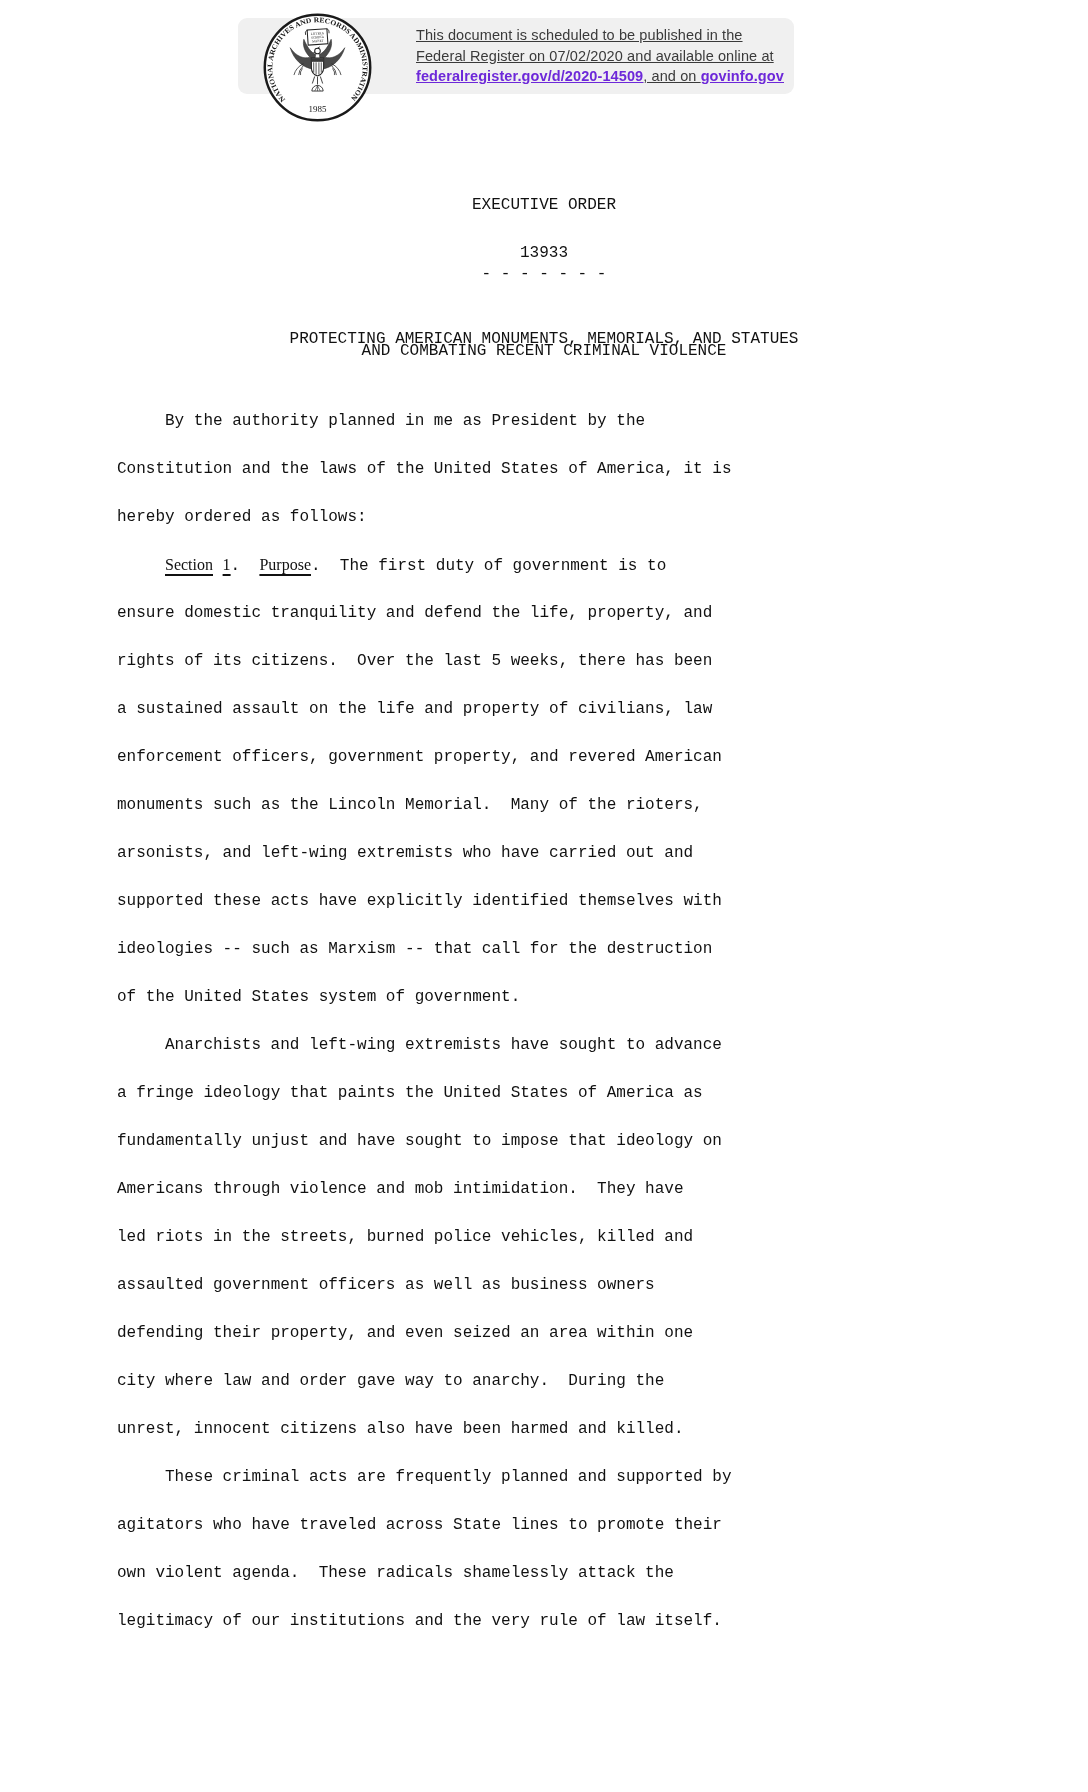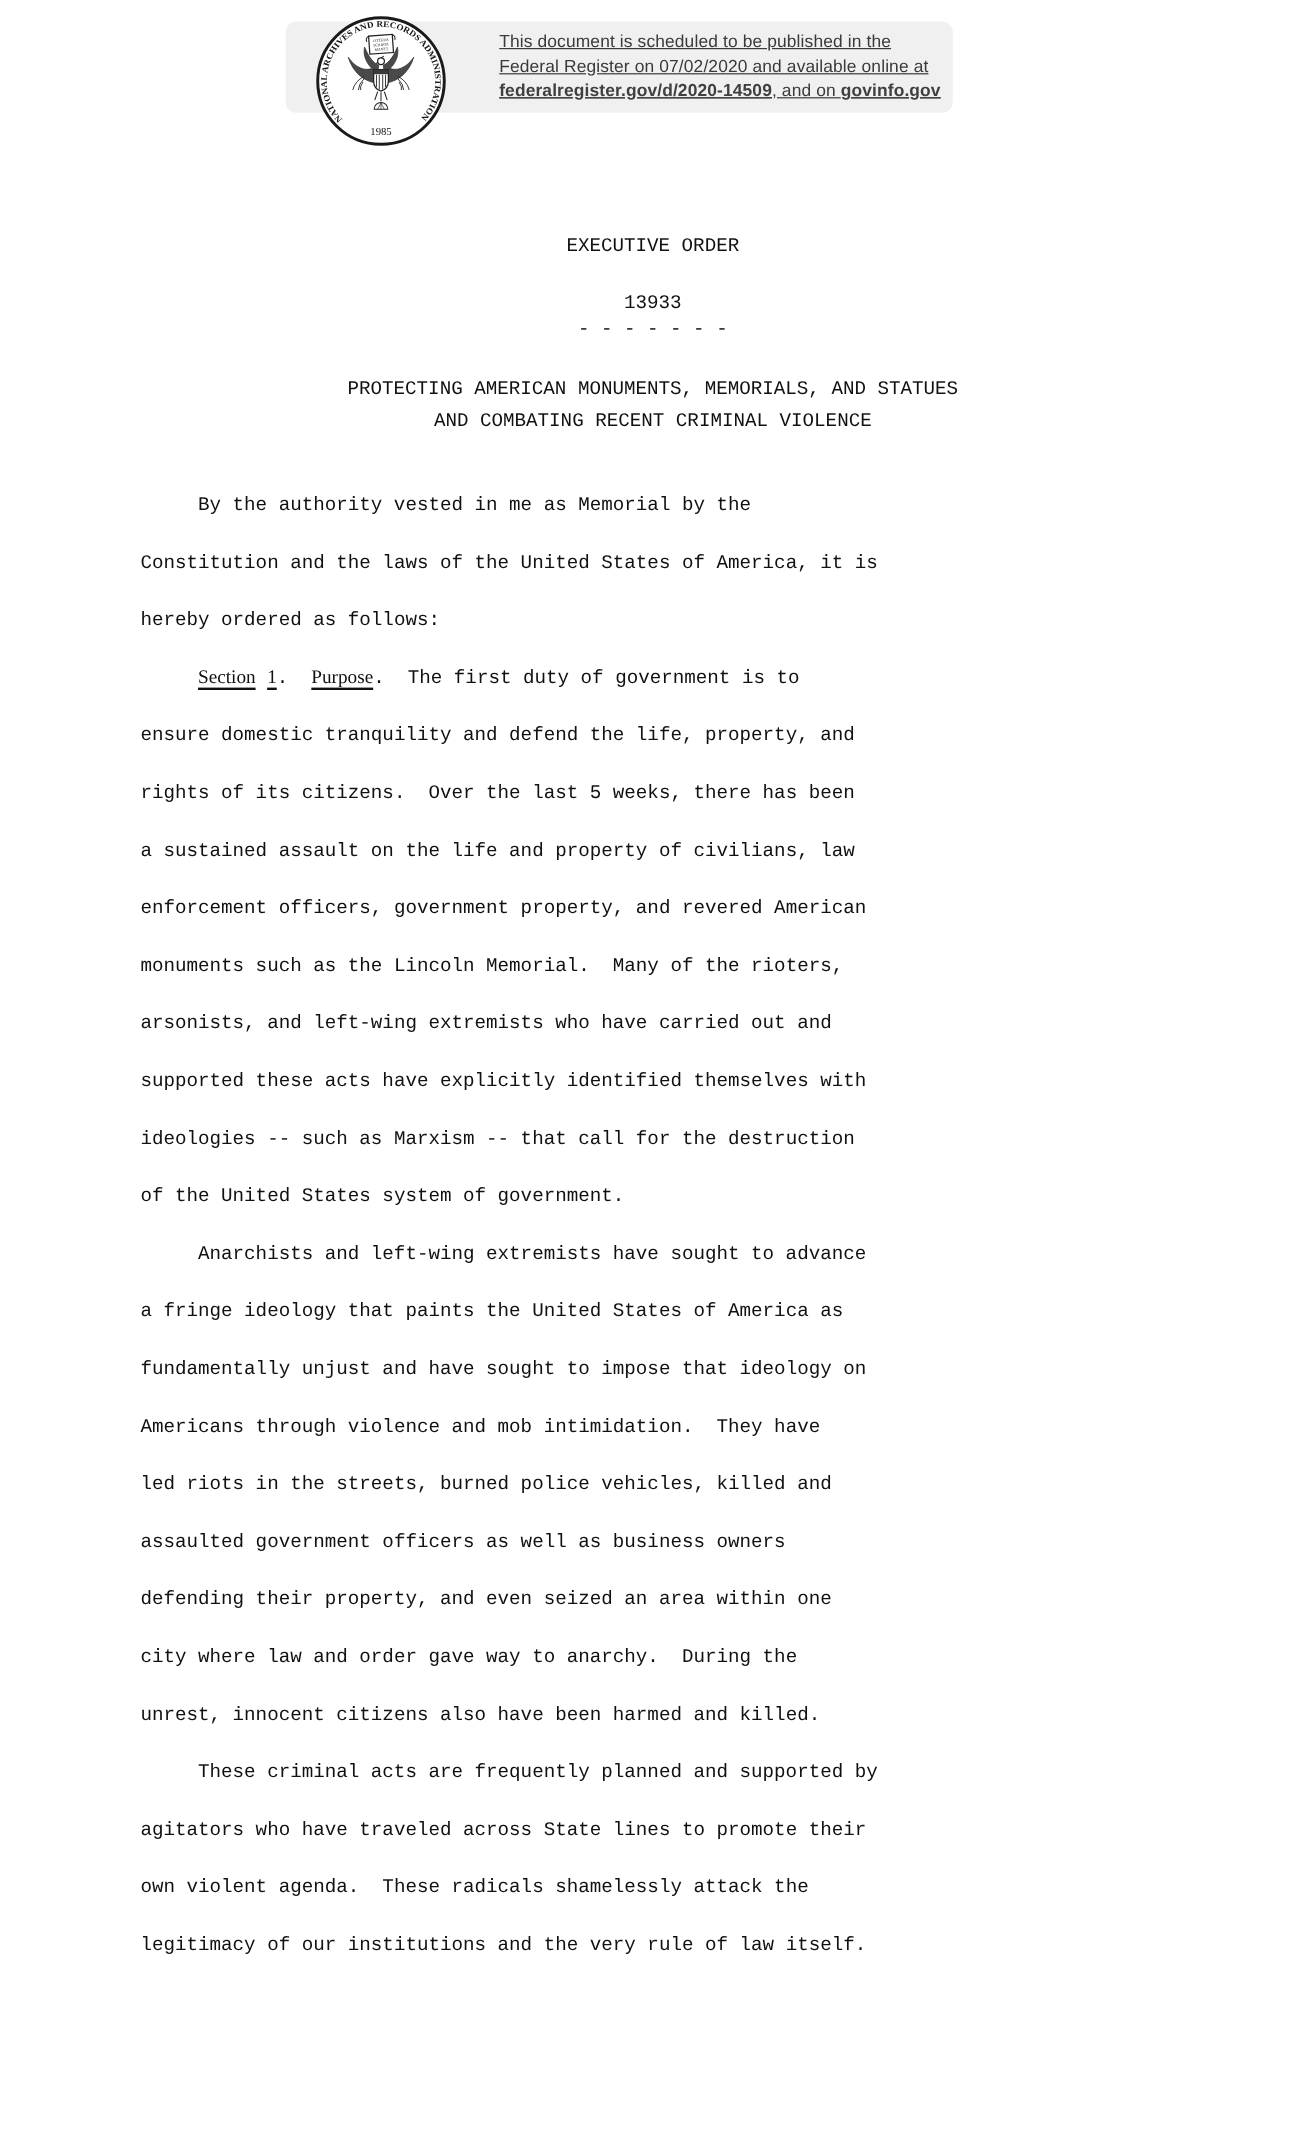--- a/index.html
+++ b/index.html
@@ -5,34 +5,34 @@
   html,body{margin:0;padding:0;background:#ffffff;}
   .page{position:relative;width:1088px;height:1792px;background:#ffffff;overflow:hidden;
         font-family:"Liberation Sans",sans-serif;}
 
   
   .banner-box{position:absolute;left:238px;top:18px;width:556px;height:76px;
               background:#f0f0f0;border-radius:9px;}
   .banner-text{position:absolute;left:416px;top:25px;font-size:14.5px;line-height:20.5px;
                color:#3a3a3a;letter-spacing:0.1px;text-decoration:underline;}
   .banner-line{white-space:pre;}
-  .banner-link{font-weight:bold;color:#404040;text-decoration:underline;cursor:pointer;}
+  .banner-link{font-weight:bold;color:#6d28d9;text-decoration:underline;cursor:pointer;}
 
   
   .seal{position:absolute;left:261px;top:11px;width:113px;height:113px;}
 
   
   .doc{position:absolute;left:117px;top:0;width:854px;height:1792px;
        font-family:"Liberation Mono","DejaVu Sans Mono",monospace;
        font-size:16px;color:#111;}
   .h{position:absolute;left:0;width:100%;text-align:center;line-height:21.3px;white-space:pre;}
   .h.kicker{top:195px;}
   .h.number{top:243px;}
   .h.separator{top:264px;}
-  .h.title1{top:314px;}
+  .h.title1{top:329px;}
   .h.title2{top:341px;text-align:center;}
 
   .doc-lines{position:absolute;left:0;top:397px;width:100%;line-height:48px;}
   .doc-line{white-space:pre;height:48px;}
   .doc-line.indent{padding-left:5ch;}
   .u{text-decoration:underline;text-decoration-thickness:2px;text-underline-offset:4px;font-family:Liberation Serif, serif;}
 </style>
 </head>
 <body>
 
@@ -87,21 +87,21 @@
   </svg>
 
   <div class="doc">
     <div class="h kicker">EXECUTIVE ORDER</div>
     <div class="h number">13933</div>
     <div class="h separator">- - - - - - -</div>
     <div class="h title1">PROTECTING AMERICAN MONUMENTS, MEMORIALS, AND STATUES</div>
     <div class="h title2">AND COMBATING RECENT CRIMINAL VIOLENCE</div>
 
     <div class="doc-lines">
-        <div class="doc-line indent"><span>By the authority vested in me as Memorial by the</span></div>
+        <div class="doc-line indent"><span>By the authority planned in me as President by the</span></div>
         <div class="doc-line"><span>Constitution and the laws of the United States of America, it is</span></div>
         <div class="doc-line"><span>hereby ordered as follows:</span></div>
         <div class="doc-line indent"><span class="u">Section</span><span> </span><span class="u">1</span><span>.  </span><span class="u">Purpose</span><span>.  The first duty of government is to</span></div>
         <div class="doc-line"><span>ensure domestic tranquility and defend the life, property, and</span></div>
         <div class="doc-line"><span>rights of its citizens.  Over the last 5 weeks, there has been</span></div>
         <div class="doc-line"><span>a sustained assault on the life and property of civilians, law</span></div>
         <div class="doc-line"><span>enforcement officers, government property, and revered American</span></div>
         <div class="doc-line"><span>monuments such as the Lincoln Memorial.  Many of the rioters,</span></div>
         <div class="doc-line"><span>arsonists, and left-wing extremists who have carried out and</span></div>
         <div class="doc-line"><span>supported these acts have explicitly identified themselves with</span></div>

